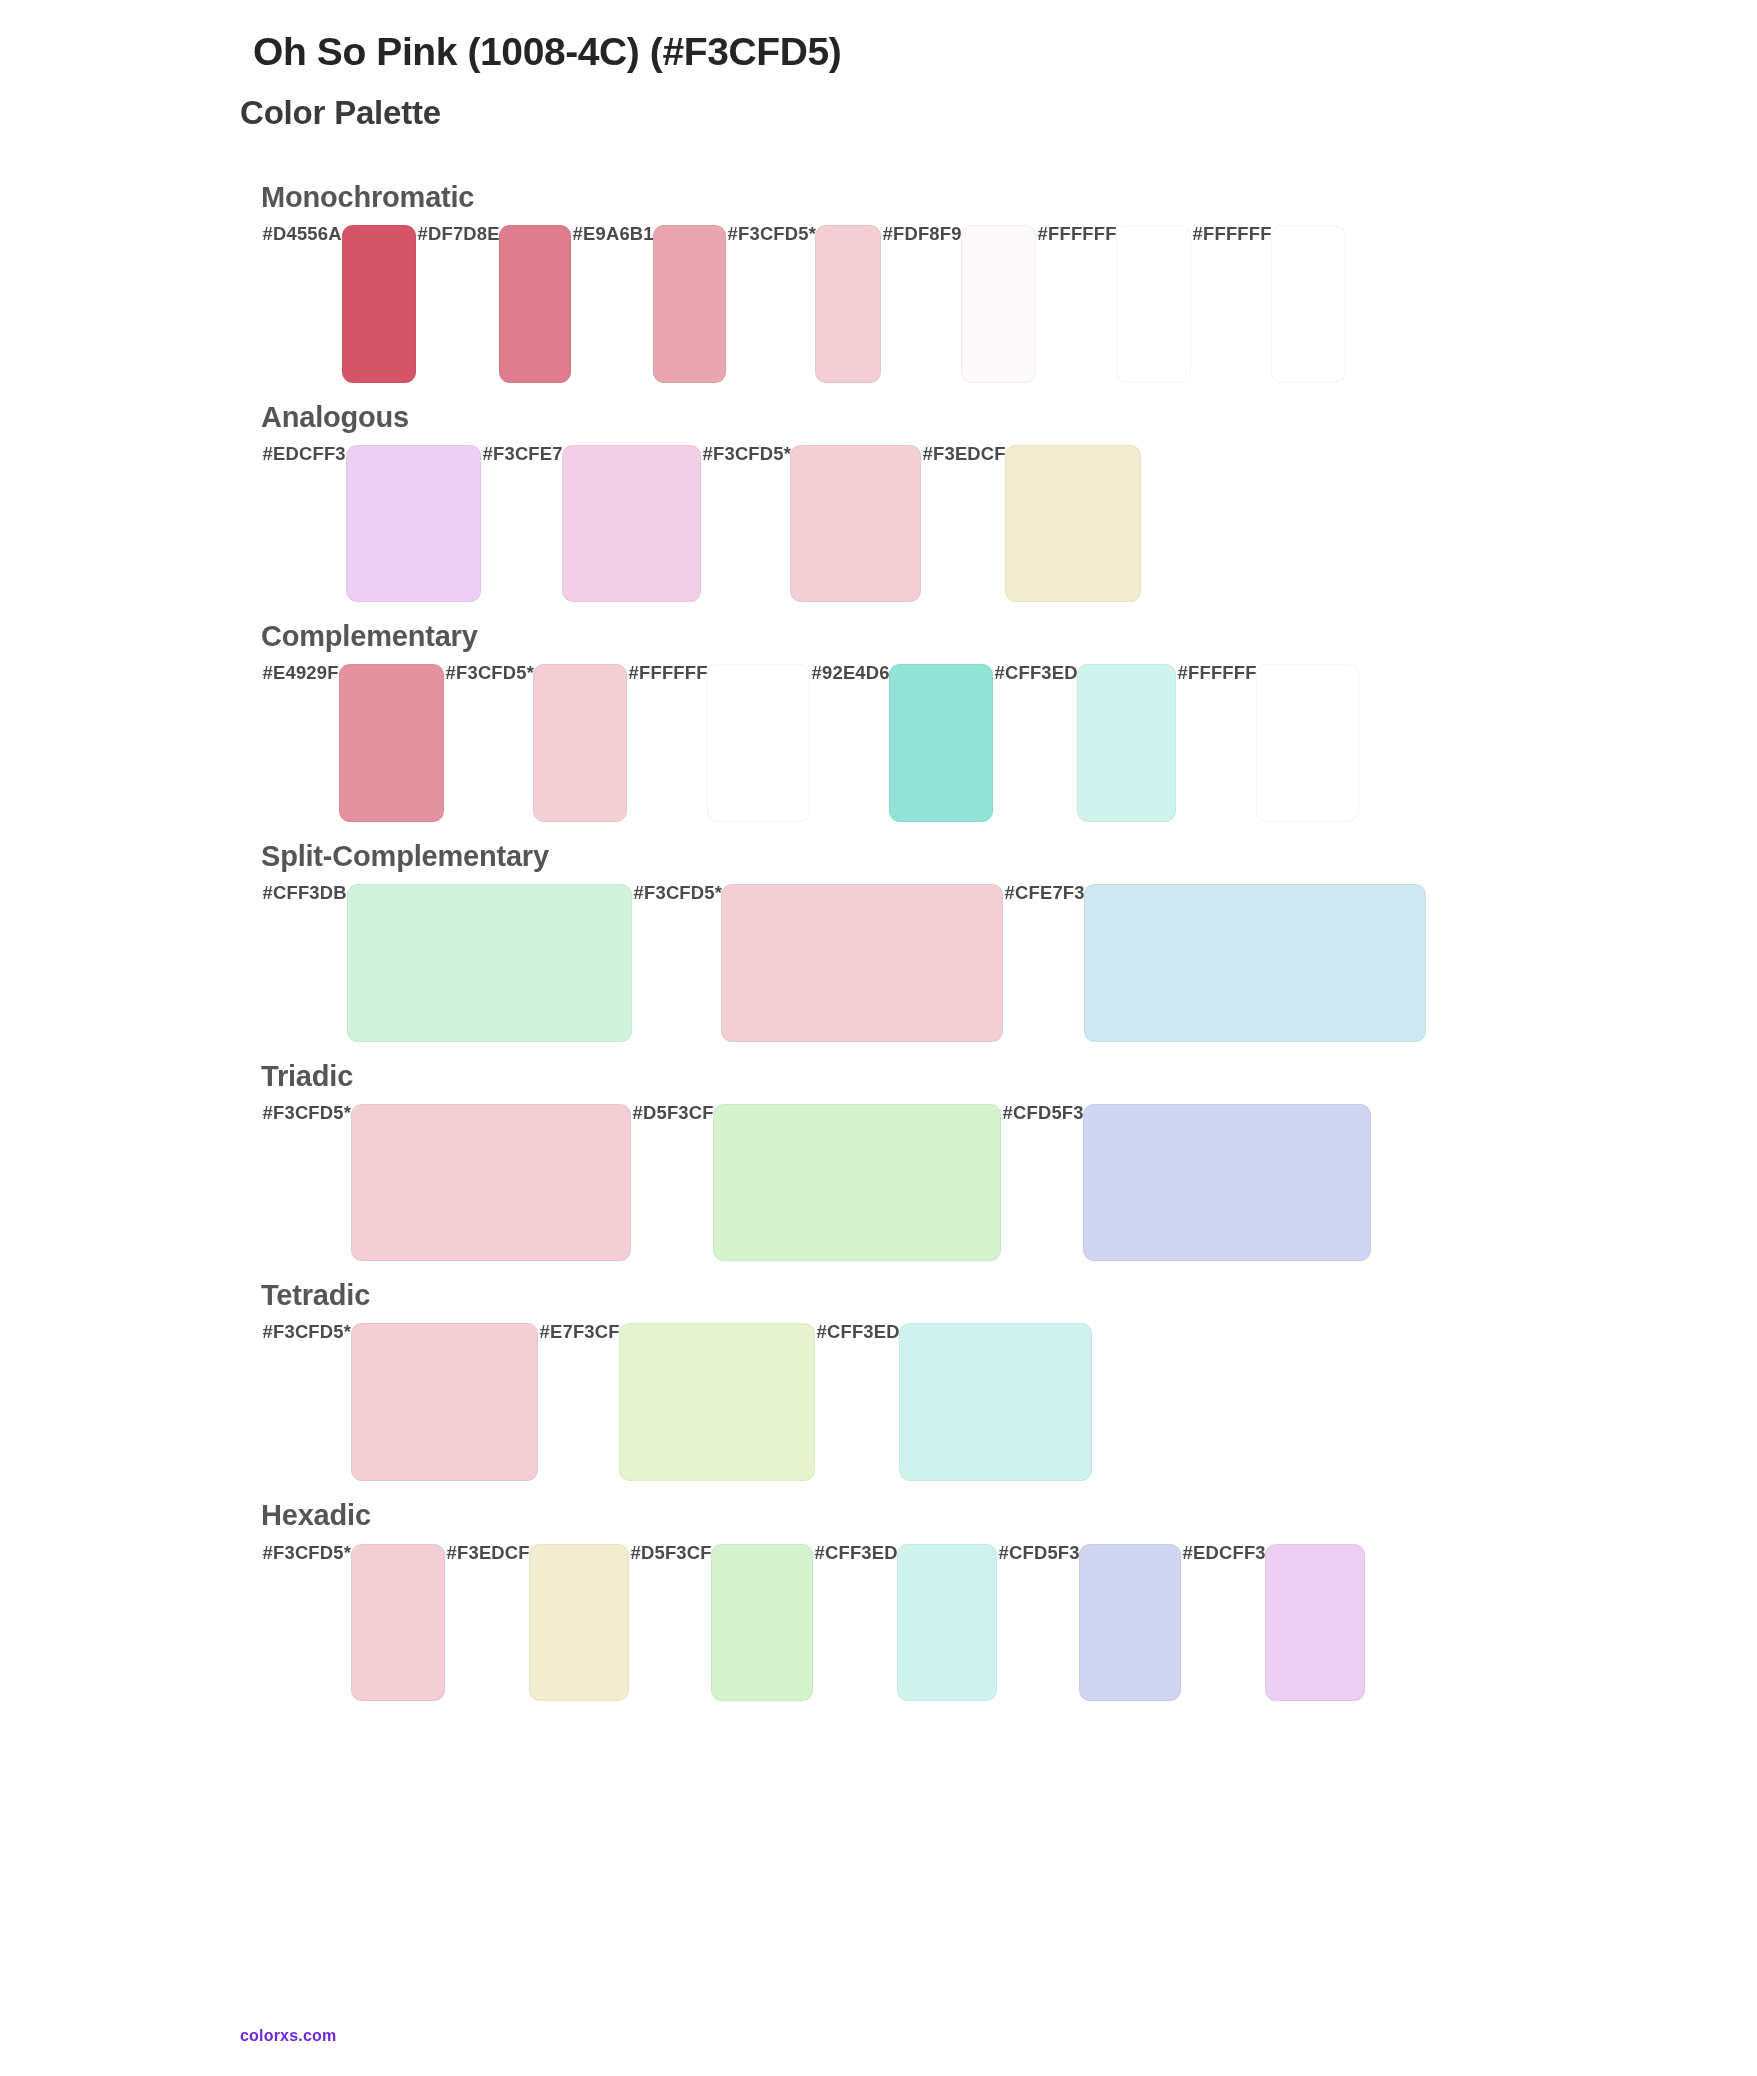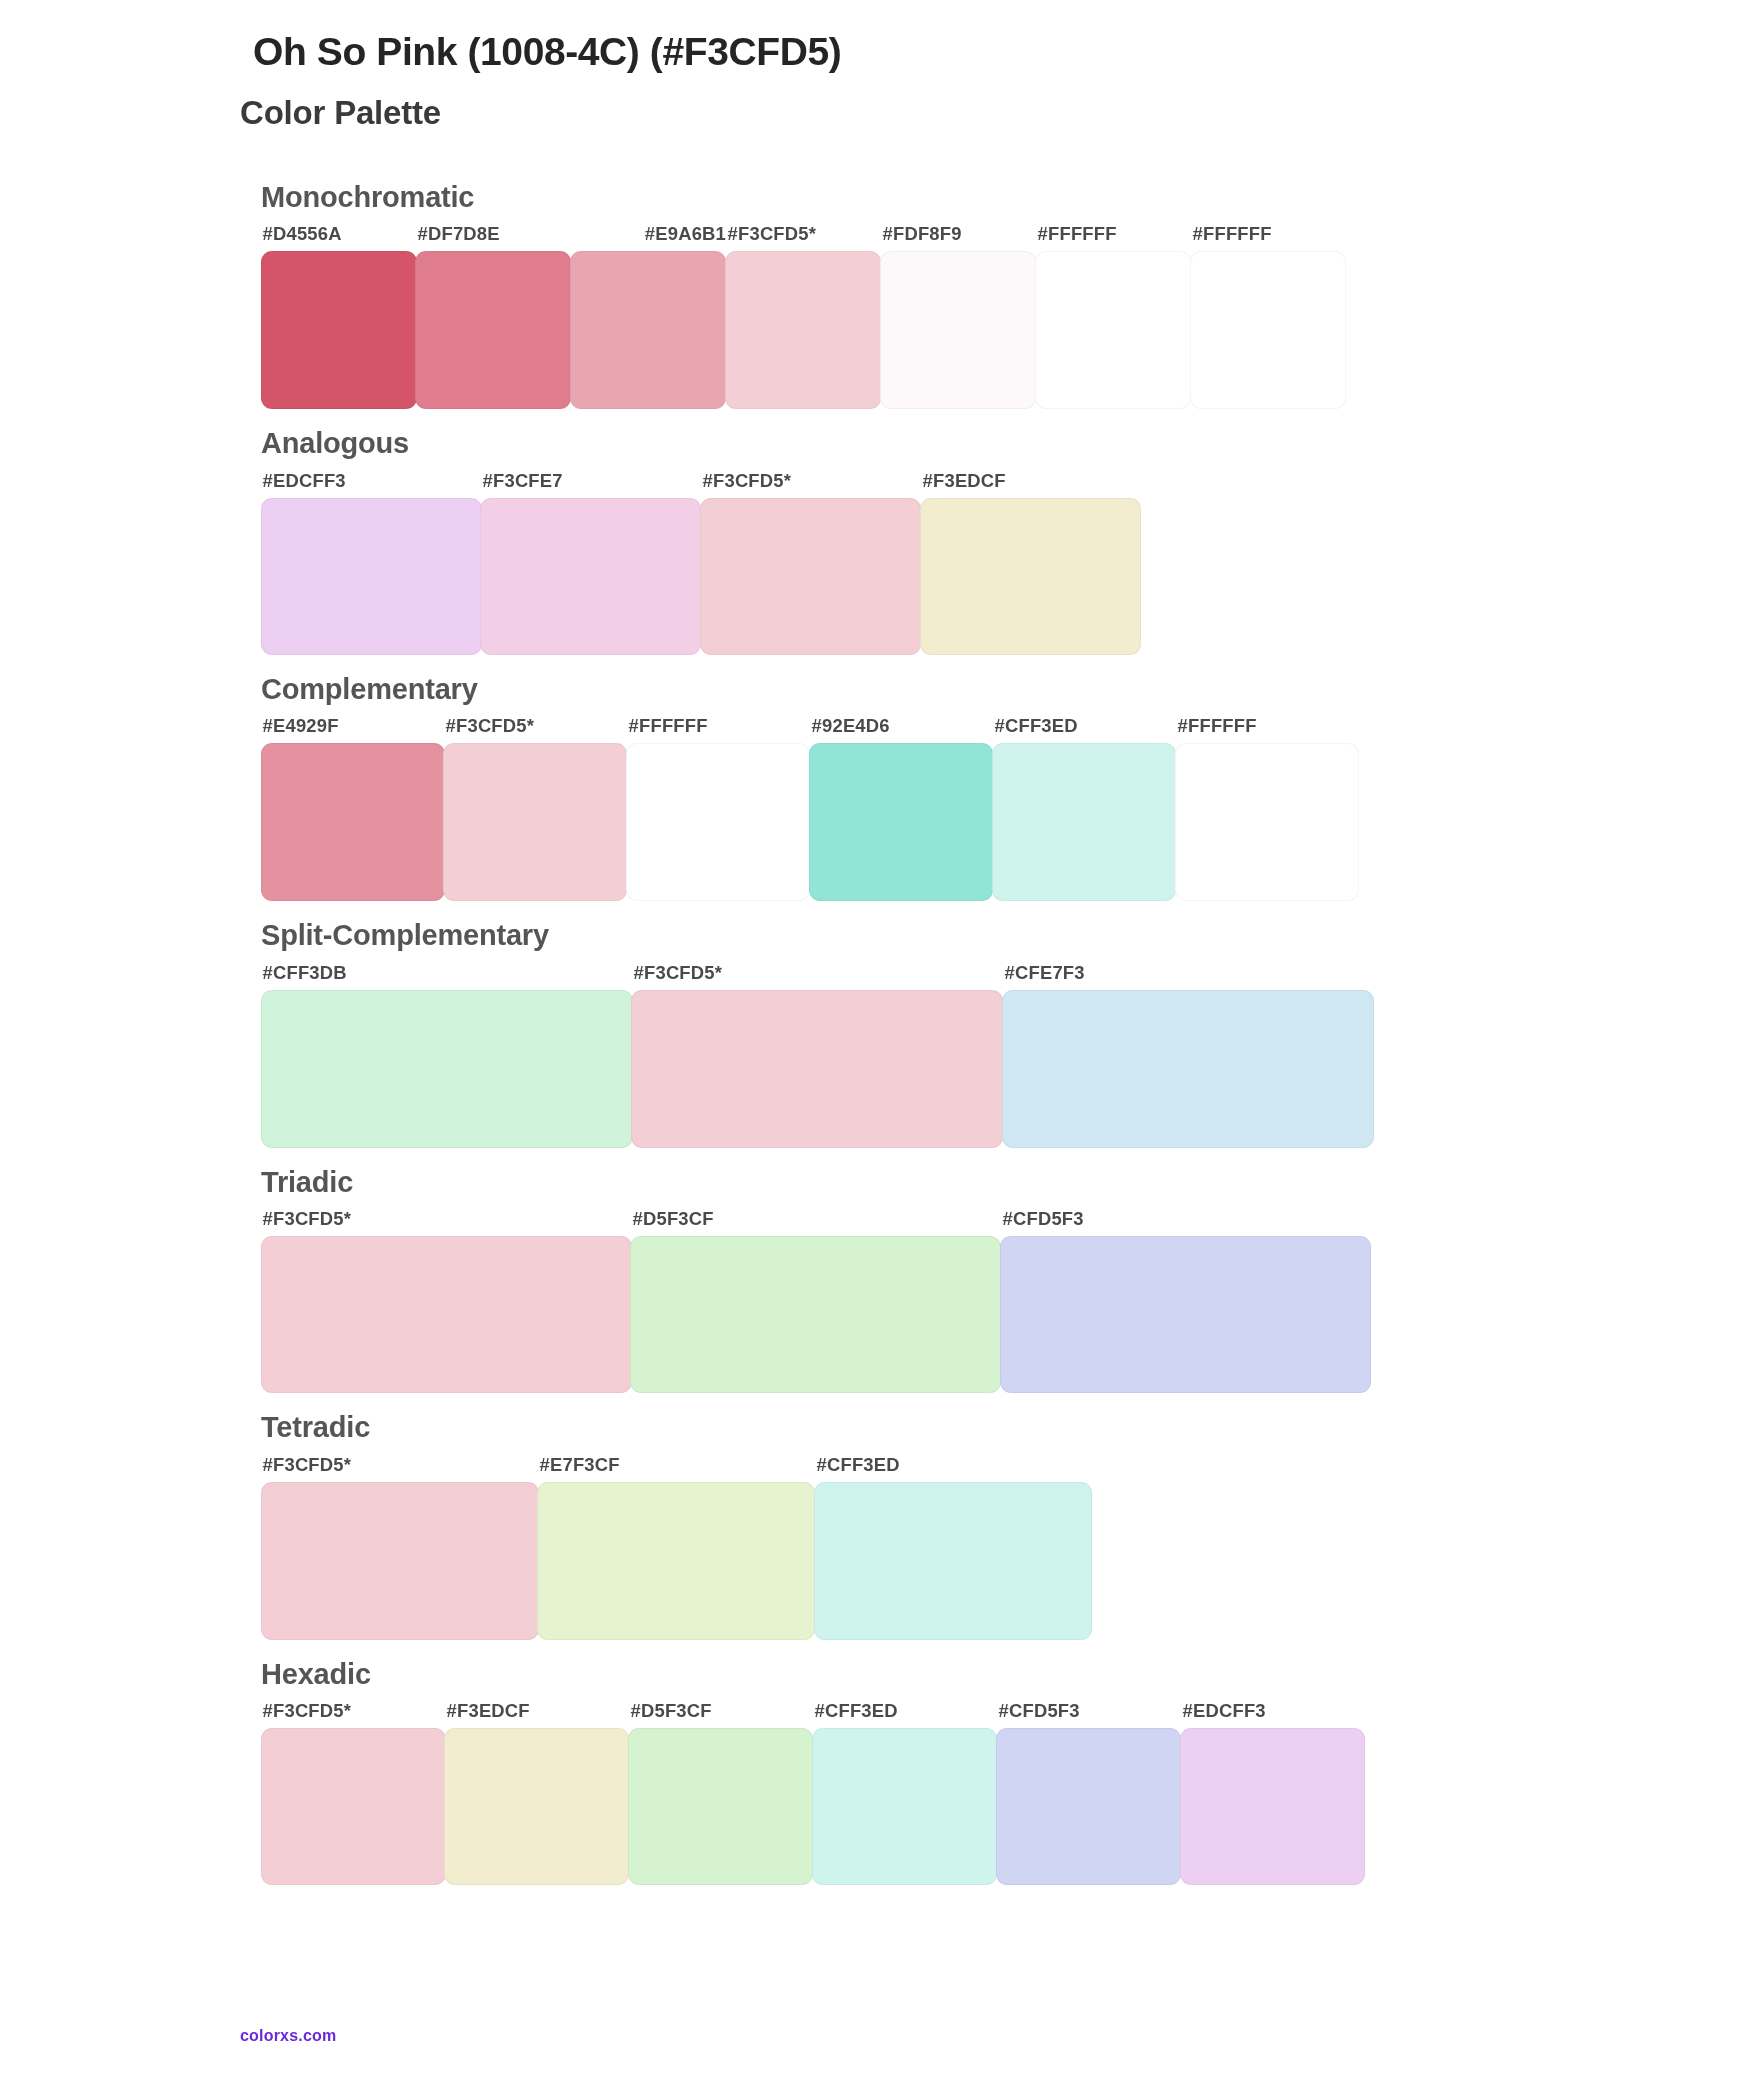--- a/index.html
+++ b/index.html
@@ -67,21 +67,21 @@
     line-height: 1.1;
   }
   .swatch-row {
     position: relative;
     display: flex;
     align-items: flex-start;
   }
   .swatch-col {
     position: relative;
     display: flex;
-    flex-direction: column;
+    flex-direction: row;
   }
   .swatch-label {
     font-size: 18.4px;
     font-weight: bold;
     color: #4a4a4a;
     line-height: 1;
     padding: 0 0 8px 1.6px;
     white-space: nowrap;
     letter-spacing: 0.2px;
   }
@@ -118,21 +118,21 @@
         <div class="section-heading">Monochromatic</div>
         <div class="swatch-row">
           <div class="swatch-col" style="width: 155px;">
             <div class="swatch-label">#D4556A</div>
             <div class="swatch-chip" style="width: 156px; height: 158px; background: rgb(212, 85, 106); margin-left: 0px;"></div>
           </div>
           <div class="swatch-col" style="width: 155px;">
             <div class="swatch-label">#DF7D8E</div>
             <div class="swatch-chip" style="width: 156px; height: 158px; background: rgb(223, 125, 142); margin-left: -0.8px;"></div>
           </div>
-          <div class="swatch-col" style="width: 155px; align-items: flex-end;">
+          <div class="swatch-col" style="width: 155px;">
             <div class="swatch-label">#E9A6B1</div>
             <div class="swatch-chip" style="width: 156px; height: 158px; background: rgb(233, 166, 177); margin-left: -0.8px;"></div>
           </div>
           <div class="swatch-col" style="width: 155px;">
             <div class="swatch-label">#F3CFD5*</div>
             <div class="swatch-chip" style="width: 156px; height: 158px; background: rgb(243, 207, 213); margin-left: -0.8px;"></div>
           </div>
           <div class="swatch-col" style="width: 155px;">
             <div class="swatch-label">#FDF8F9</div>
             <div class="swatch-chip" style="width: 156px; height: 158px; background: rgb(253, 248, 249); margin-left: -0.8px;"></div>

